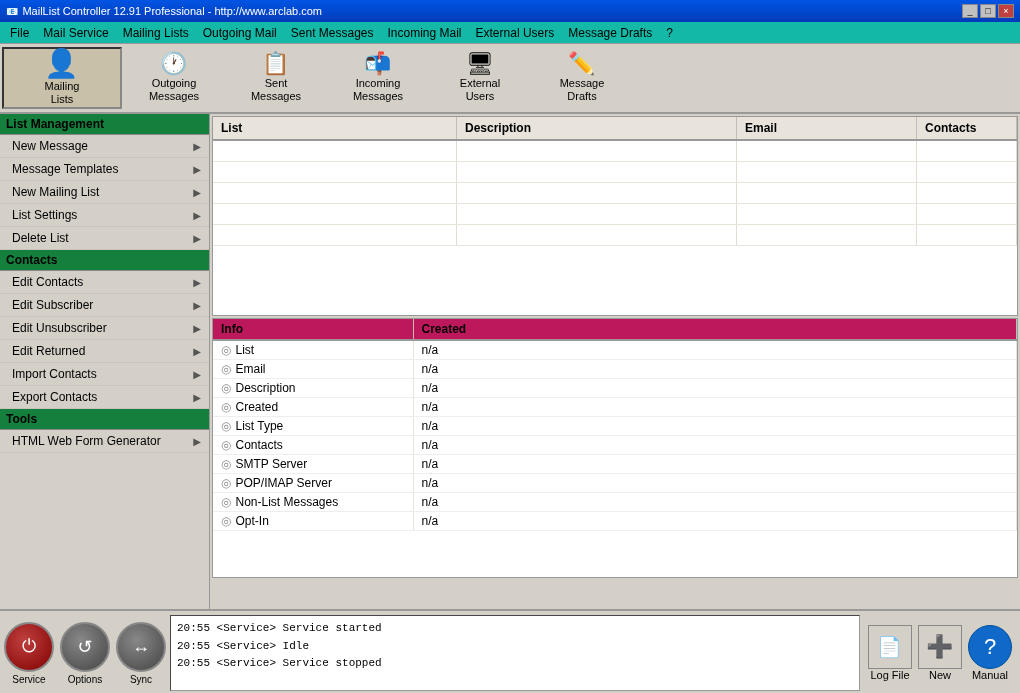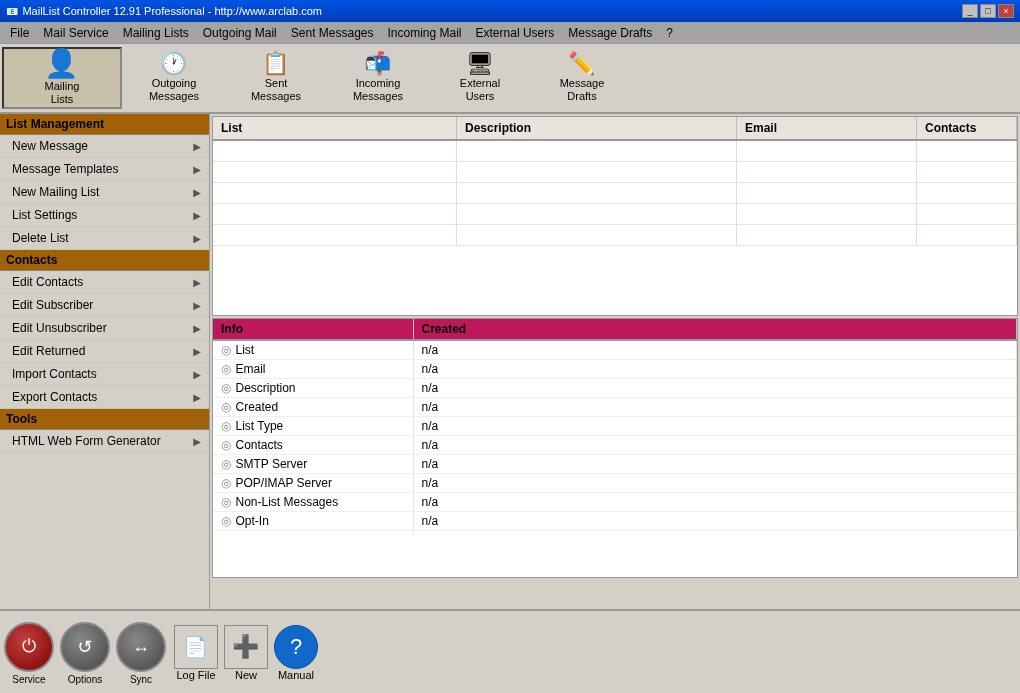--- a/index.html
+++ b/index.html
@@ -24,21 +24,21 @@
       background: #c0c0c0;
       border: 1px solid #888;
       font-size: 9px;
       display: flex; align-items: center; justify-content: center;
       cursor: pointer;
       color: black;
     }
 
     
     .menu-bar {
-      background: #a3a3a3;
+      background: #14b8a6;
       height: 22px;
       display: flex;
       align-items: center;
       padding: 0 4px;
       border-bottom: 1px solid #999;
       gap: 2px;
     }
     .menu-item {
       padding: 2px 6px;
       cursor: pointer;
@@ -87,21 +87,21 @@
 
     
     .sidebar {
       width: 210px;
       background: #d4d0c8;
       border-right: 1px solid #999;
       overflow-y: auto;
       flex-shrink: 0;
     }
     .sidebar-section {
-      background: #a16207;
+      background: #15803d;
       color: #000;
       padding: 3px 6px;
       font-weight: bold;
       font-size: 12px;
       border-bottom: 1px solid #888;
     }
     .sidebar-item {
       display: flex;
       align-items: center;
       justify-content: space-between;
@@ -469,20 +469,25 @@
       <span class="round-btn-label">Options</span>
     </div>
     <div class="btn-wrap">
       <div class="round-btn" style="background: radial-gradient(circle at 40% 35%, #888, #444);">
         <span class="round-btn-icon">↔</span>
       </div>
       <span class="round-btn-label">Sync</span>
     </div>
   </div>
 
+  <div class="log-area" id="log-container">
+  <div class="log-line">20:55 &lt;Service&gt; Service started</div>
+      <div class="log-line">20:55 &lt;Service&gt; Idle</div>
+      <div class="log-line">20:55 &lt;Service&gt; Service stopped</div>
+    </div>
 
   <div class="right-buttons">
     <div class="btn-wrap">
       <div class="right-btn-icon" style="background:#d4d0c8; border:1px solid #888; font-size:20px; display:flex; align-items:center; justify-content:center; width:44px; height:44px;">📄</div>
       <span class="right-btn-label">Log File</span>
     </div>
     <div class="btn-wrap">
       <div class="right-btn-icon" style="background:#d4d0c8; border:1px solid #888; font-size:22px; display:flex; align-items:center; justify-content:center; width:44px; height:44px;">➕</div>
       <span class="right-btn-label">New</span>
     </div>

